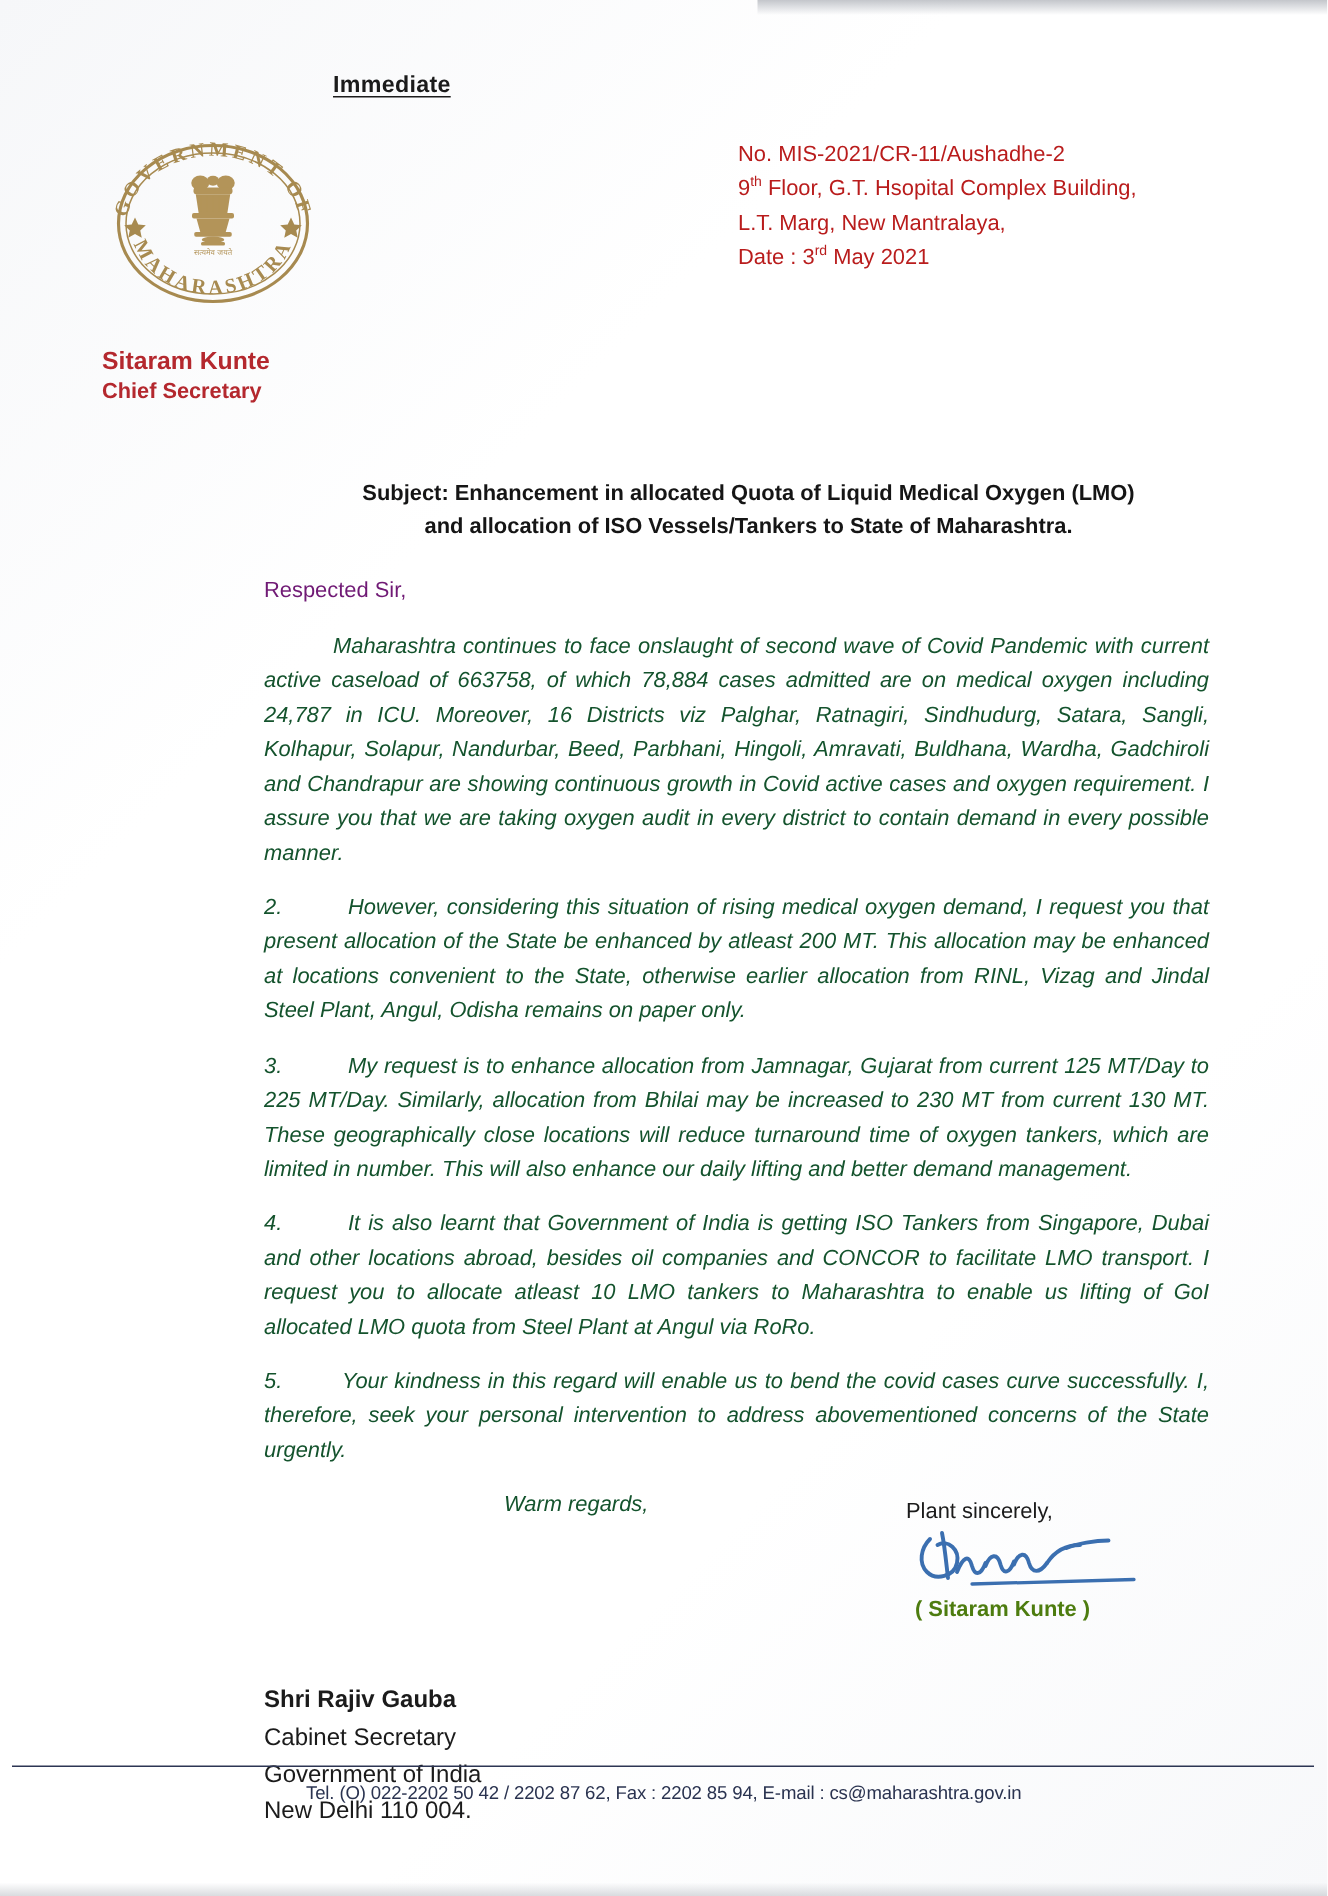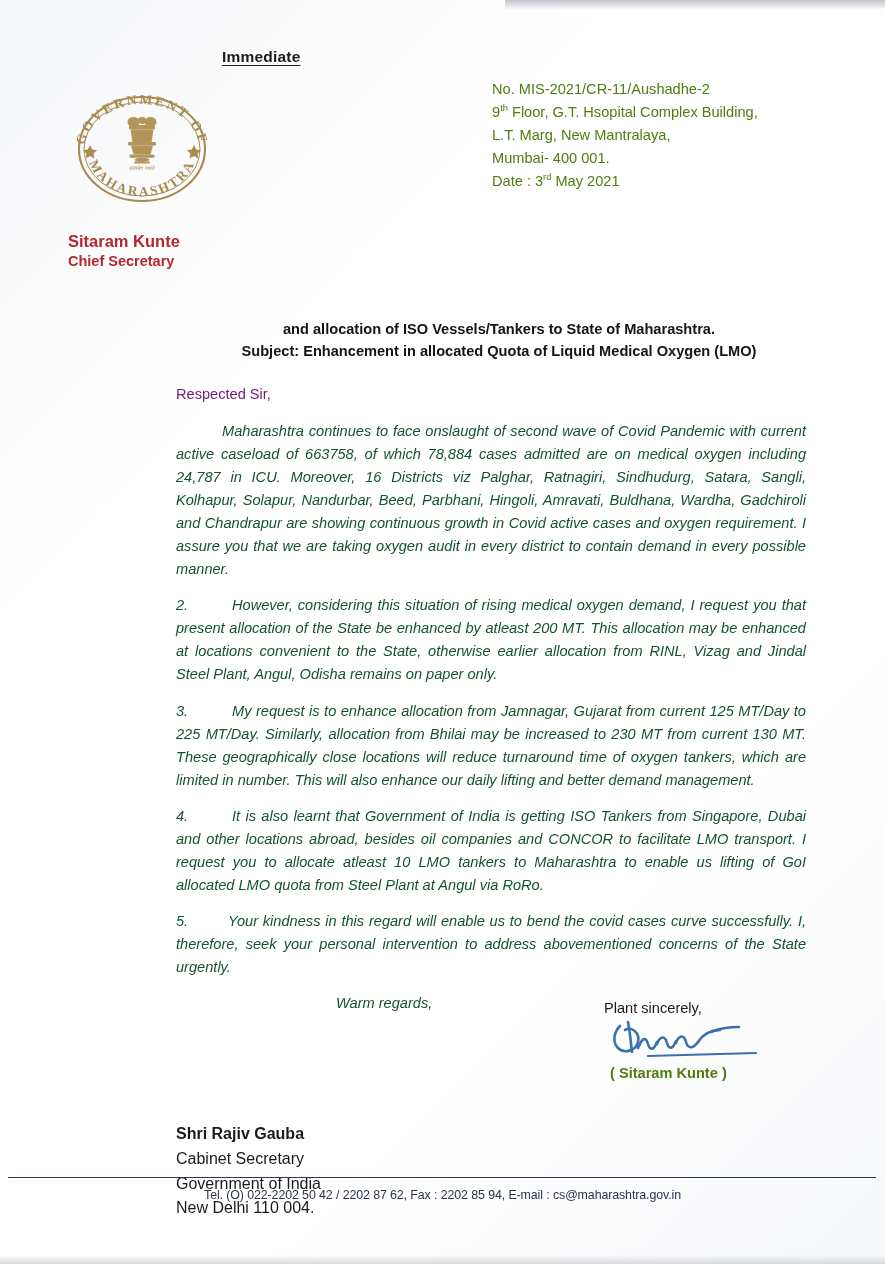--- a/index.html
+++ b/index.html
@@ -85,24 +85,24 @@
   .sender-title {
     font-size: 14.5px;
     font-weight: bold;
     display: block;
   }
 
   
   .refblock {
     position: absolute;
     left: 492px;
-    top: 78px;
+    top: 92px;
     font-size: 14.6px;
     line-height: 1.58;
-    color: #4d7c0f;
+    color: #b91c1c;
   }
   .refblock .line { white-space: nowrap; }
   .refblock .bold { font-weight: bold; }
   .refblock sup { font-size: .64em; vertical-align: super; line-height: 0; }
 
   
   .subject {
     position: absolute;
     left: 176px;
     top: 318px;
@@ -259,27 +259,26 @@
 
     <div class="sender-block">
       <span class="sender-name">Sitaram Kunte</span>
       <span class="sender-title">Chief Secretary</span>
     </div>
 
     <div class="refblock">
       <div class="line">No. MIS-2021/CR-11/Aushadhe-2</div>
       <div class="line"><span>9</span><sup>th</sup><span> Floor, G.T. Hsopital Complex Building,</span></div>
       <div class="line">L.T. Marg, New Mantralaya,</div>
-      <div class="line">Mumbai- 400 001.</div>
       <div class="line"><span>Date : 3</span><sup>rd</sup><span> May 2021</span></div>
     </div>
 
     <div class="subject">
+      <div>Subject: Enhancement in allocated Quota of Liquid Medical Oxygen (LMO)</div>
       <div>and allocation of ISO Vessels/Tankers to State of Maharashtra.</div>
-      <div>Subject: Enhancement in allocated Quota of Liquid Medical Oxygen (LMO)</div>
     </div>
 
     <div class="salutation">Respected Sir,</div>
 
     <div class="body">
       <p class="para first">Maharashtra continues to face onslaught of second wave of Covid Pandemic with current active caseload of 663758, of which 78,884 cases admitted are on medical oxygen including 24,787 in ICU. Moreover, 16 Districts viz Palghar, Ratnagiri, Sindhudurg, Satara, Sangli, Kolhapur, Solapur, Nandurbar, Beed, Parbhani, Hingoli, Amravati, Buldhana, Wardha, Gadchiroli and Chandrapur are showing continuous growth in Covid active cases and oxygen requirement. I assure you that we are taking oxygen audit in every district to contain demand in every possible manner.</p>
 
       <p class="para"><span class="num">2.</span><span>However, considering this situation of rising medical oxygen demand, I request you that present allocation of the State be enhanced by atleast 200 MT. This allocation may be enhanced at locations convenient to the State, otherwise earlier allocation from RINL, Vizag and Jindal Steel Plant, Angul, Odisha remains on paper only.</span></p>
 
       <p class="para"><span class="num">3.</span><span>My request is to enhance allocation from Jamnagar, Gujarat from current 125 MT/Day to 225 MT/Day. Similarly, allocation from Bhilai may be increased to 230 MT from current 130 MT. These geographically close locations will reduce turnaround time of oxygen tankers, which are limited in number. This will also enhance our daily lifting and better demand management.</span></p>

